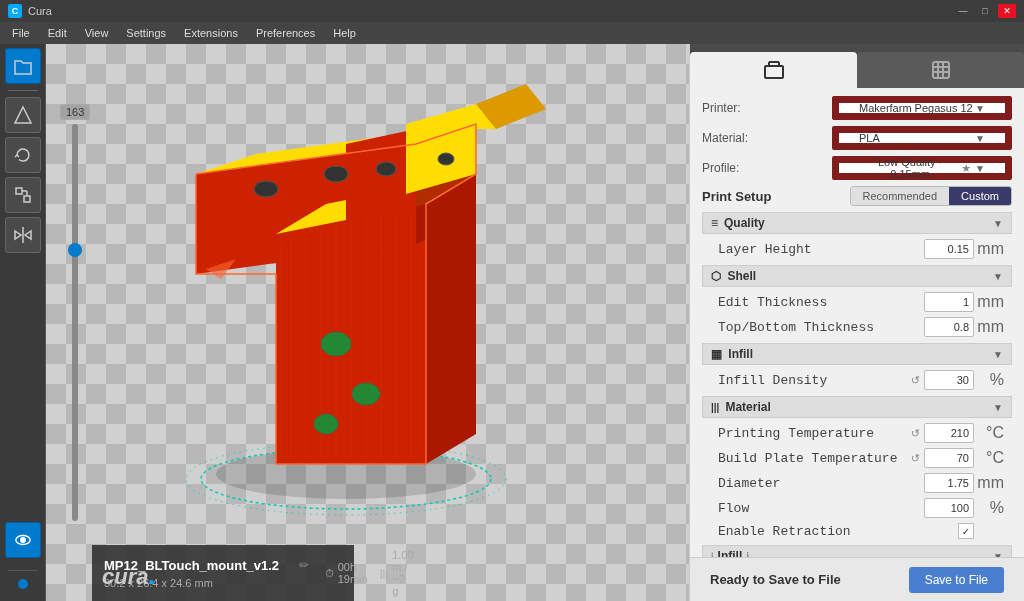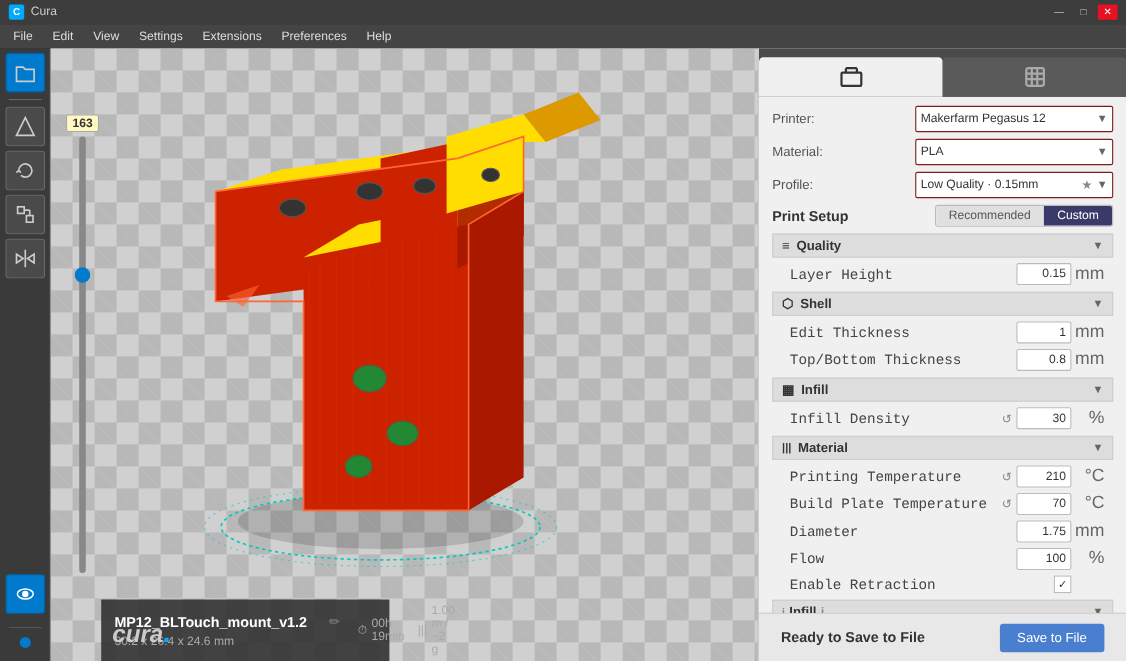--- a/index.html
+++ b/index.html
@@ -129,27 +129,26 @@
       position: absolute;
       left: 14px;
       top: 60px;
       bottom: 80px;
       display: flex;
       flex-direction: column;
       align-items: center;
       gap: 4px;
     }
     .slider-label {
-      background: #fef9c3;
+      background: #a3a3a3;
       border: 1px solid #aaa;
       border-radius: 2px;
       padding: 1px 5px;
       font-size: 11px;
       color: #333;
-      font-weight: bold;
     }
     .slider-track {
       width: 6px;
       flex: 1;
       background: #888;
       border-radius: 3px;
       position: relative;
     }
     .slider-thumb {
       width: 14px;
@@ -234,25 +233,25 @@
     }
     .settings-label {
       width: 130px;
       color: #555;
       font-size: 12px;
       flex-shrink: 0;
     }
     .settings-select {
       flex: 1;
       height: 24px;
-      border: 1px solid #7f1d1d;
+      border: 7px solid #7f1d1d;
       border-radius: 2px;
       background: white;
       font-size: 11px;
-      padding: 0 4px;
+      padding: 0 20px;
       color: #333;
       display: flex;
       align-items: center;
       justify-content: space-between;
       cursor: pointer;
     }
     .settings-select .chevron { color: #666; font-size: 10px; }
 
     
     .print-setup-header {

